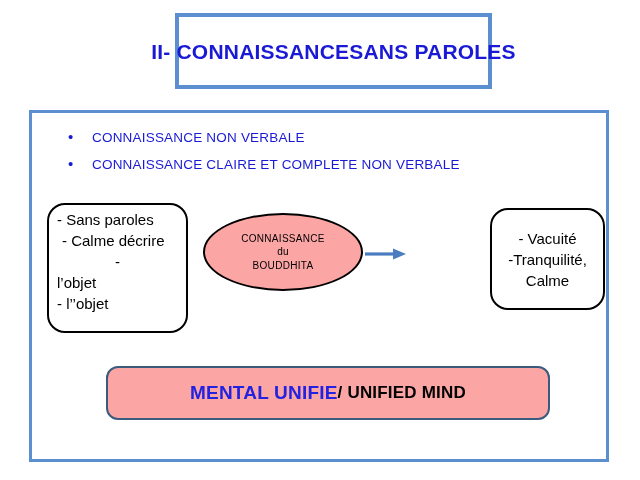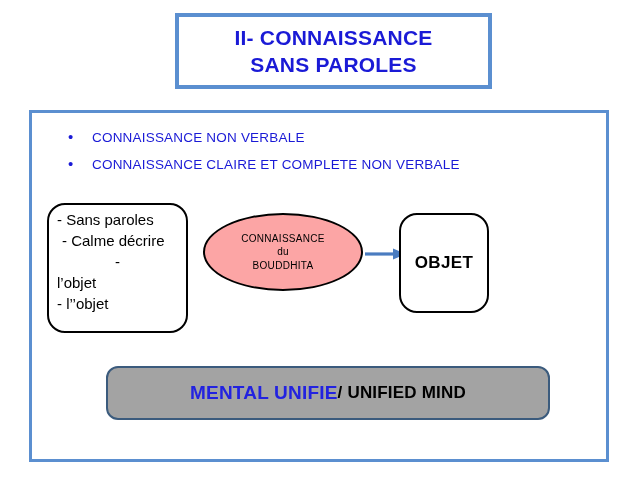--- a/index.html
+++ b/index.html
@@ -19,21 +19,21 @@
   #title-box {
     position: absolute;
     left: 175px;
     top: 13px;
     width: 317px;
     height: 76px;
     box-sizing: border-box;
     border: 4px solid #5b8fd0;
     background: #ffffff;
     display: flex;
-    flex-direction: column;
+    flex-direction: row;
     align-items: center;
     justify-content: center;
   }
   #title-box .tline {
     color: #1a1ad6;
     font-weight: bold;
     font-size: 21px;
     letter-spacing: 0.2px;
     line-height: 27px;
     white-space: nowrap;
@@ -185,21 +185,21 @@
   
   #bottom-box {
     position: absolute;
     left: 74px;
     top: 253px;
     width: 444px;
     height: 54px;
     box-sizing: border-box;
     border: 2.5px solid #3b5b7d;
     border-radius: 12px;
-    background: #a3a3a3;
+    background: #fca5a5;
     display: flex;
     align-items: center;
     justify-content: center;
     z-index: 3;
   }
   #bottom-box .fr {
     color: #2222e0;
     font-weight: bold;
     font-size: 19px;
     letter-spacing: 0.2px;
@@ -244,23 +244,25 @@
     <div class="ol">CONNAISSANCE</div>
     <div class="ol">du</div>
     <div class="ol">BOUDDHITA</div>
   </div>
 
   <svg id="arrow" viewBox="0 0 42 12">
     <line x1="0" y1="6" x2="30" y2="6" stroke="#4a7cc0" stroke-width="3.2"></line>
     <polygon points="28,0.5 41,6 28,11.5" fill="#4a7cc0"></polygon>
   </svg>
 
-  <div id="objet-box" class="rbox">
-    <div class="ol">OBJET</div>
-  </div>
-
+
+  <div id="right-box" class="rbox">
+    <div class="ln">- Vacuité</div>
+    <div class="ln">-Tranquilité,</div>
+    <div class="ln">Calme</div>
+  </div>
 
   <div id="bottom-box">
     <span class="fr">MENTAL UNIFIE</span>
       <span class="en">/ UNIFIED MIND</span>
   </div>
 
 </div>
 
 </body></html>

